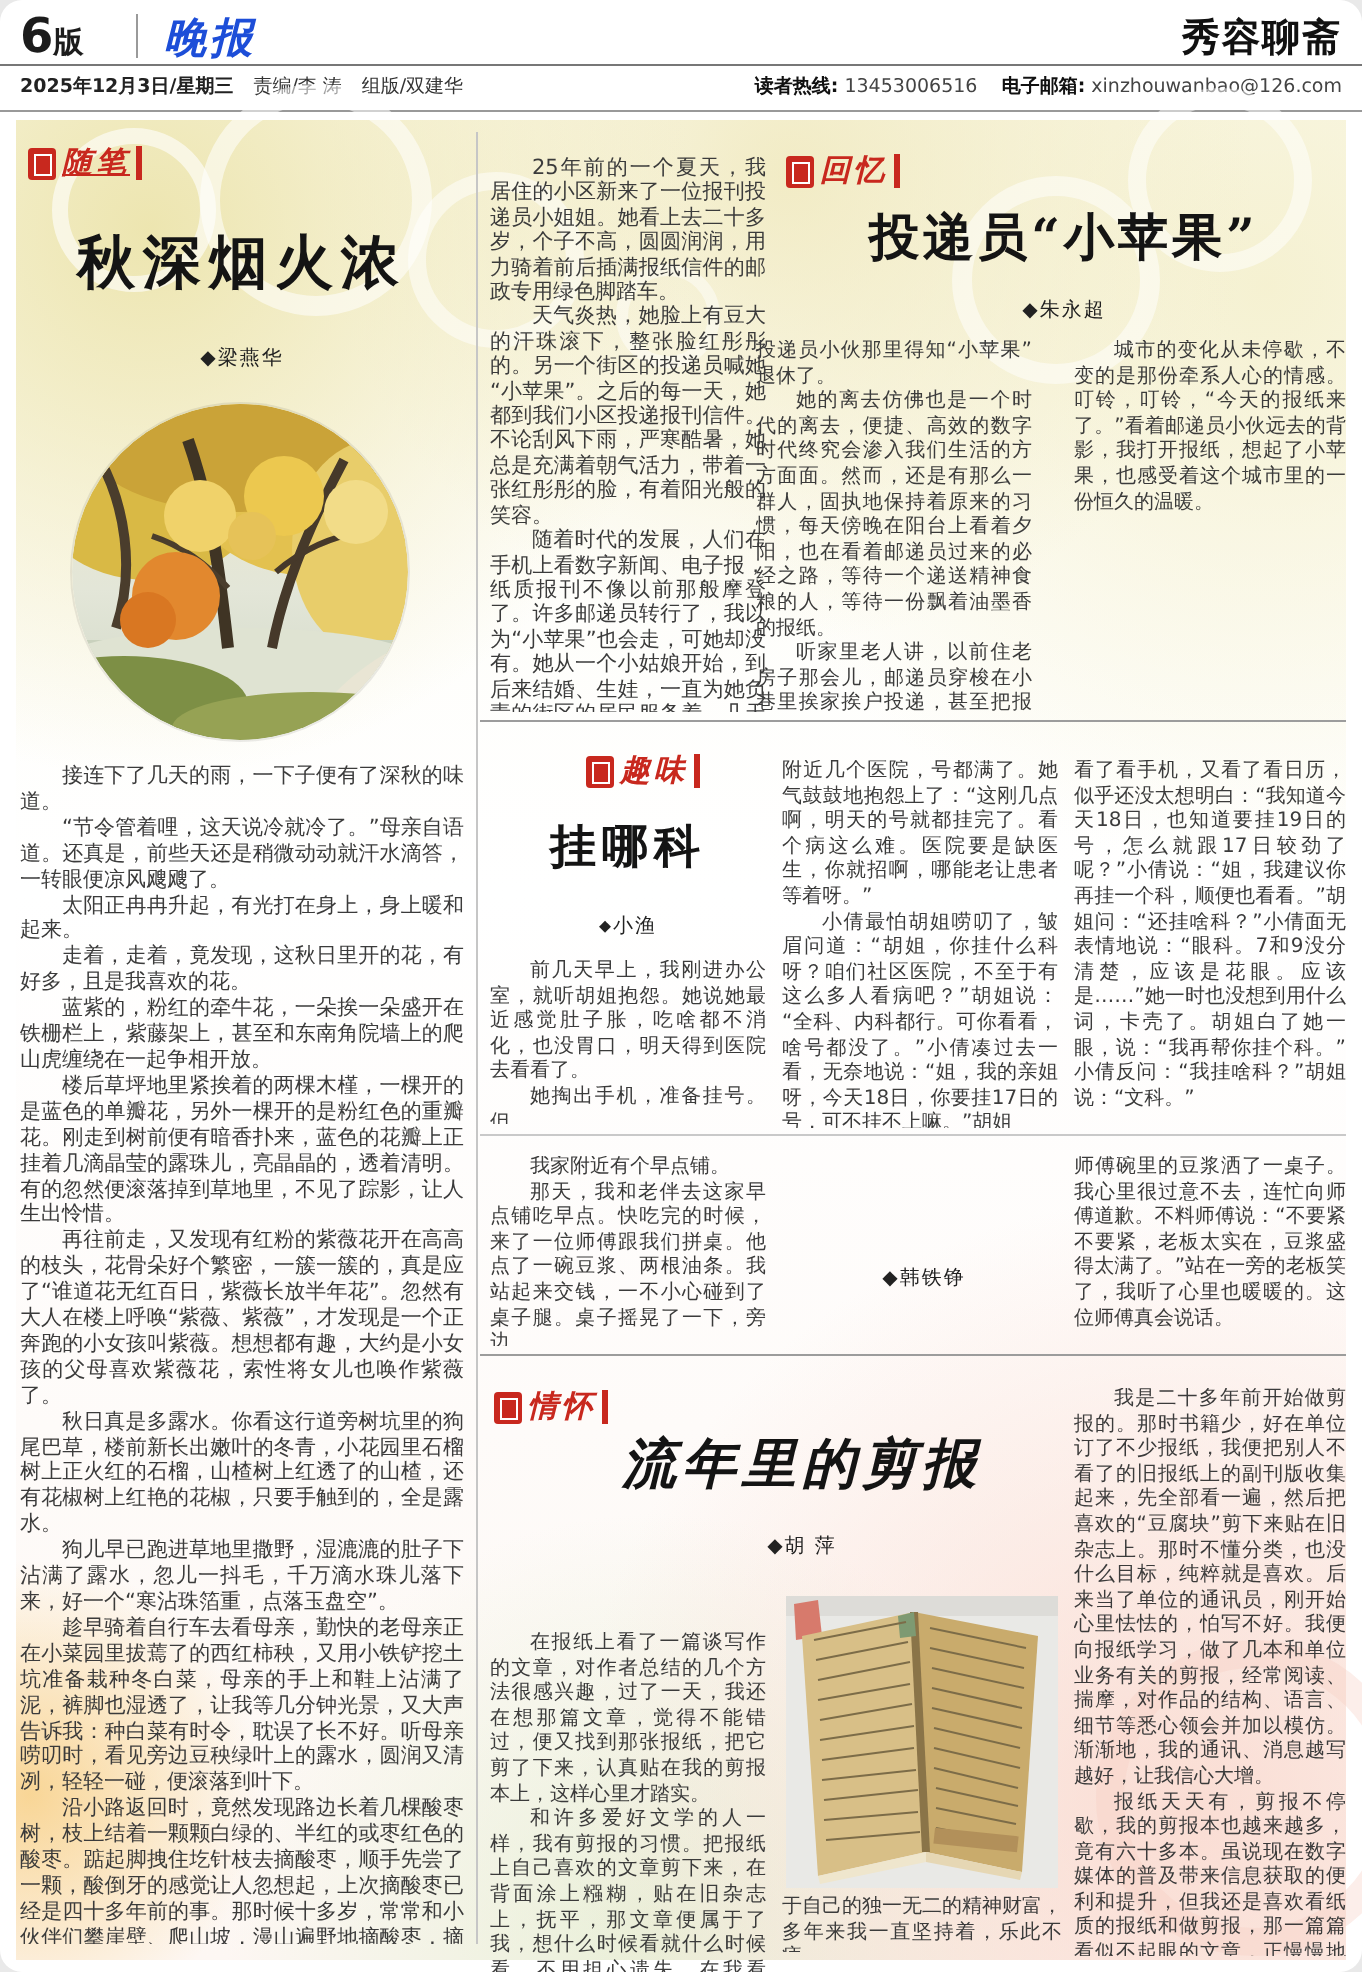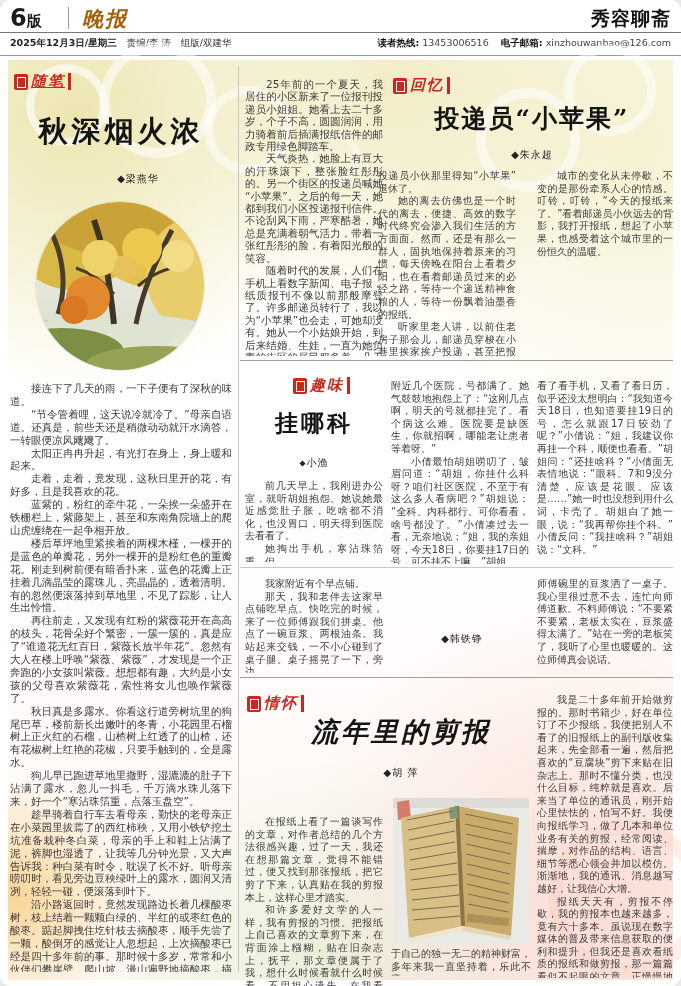--- a/index.html
+++ b/index.html
@@ -10,21 +10,21 @@
   }
   
   .masthead-row{position:absolute;left:10px;top:4px;right:10px;height:26px;}
   .page-no{position:absolute;left:0;top:0;font-weight:bold;color:#1c1c1c;}
   .page-no .num{font-size:24px;}
   .page-no .ban{font-size:15px;}
   .head-vline{position:absolute;left:58px;top:3px;width:1px;height:22px;background:#9a9a9a;}
   .masthead-logo{
     position:absolute;left:72px;top:1px;
     font-family:"DejaVu Serif", serif;font-style:italic;font-weight:bold;
-    font-size:21px;color:#a16207;letter-spacing:2px;
+    font-size:21px;color:#1d4ed8;letter-spacing:2px;
   }
   .section-name{position:absolute;right:0;top:2px;font-size:19px;font-weight:bold;color:#111;letter-spacing:1px;}
   .rule1{position:absolute;left:0;right:0;top:32px;height:1px;background:#777;}
   .rule2{position:absolute;left:0;right:0;top:55px;height:1px;background:#999;}
   .info-row{position:absolute;left:10px;right:10px;top:37px;height:14px;font-size:9.5px;color:#444;text-align:center;}
   .info-left{position:absolute;left:0;top:0;font-weight:bold;color:#222;}
   .info-left .lite{font-weight:normal;color:#333;}
   .info-right{position:absolute;right:0;top:0;}
   .info-right b{color:#111;}
   
@@ -96,21 +96,21 @@
     <div class="ring" style="left:468px;top:28px;width:84px;height:84px;border:10px solid rgba(255,255,255,.5);"></div>
     <div class="ring" style="left:556px;top:-16px;width:74px;height:74px;border:9px solid rgba(255,255,255,.5);"></div>
     <div class="ring" style="left:540px;top:760px;width:130px;height:130px;border:14px solid rgba(247,205,196,.35);"></div>
 
     <div class="badge" style="left:6px;top:12px;text-decoration:underline;">
       <span class="seal"></span>
       <span class="chars">随笔</span>
       <span class="bar"></span>
     </div>
     <div class="cn-title" style="left:0;top:52px;width:226px;font-size:29px;letter-spacing:4px;">秋深烟火浓</div>
-    <div class="author" style="left:0;top:112px;width:226px;padding-left:17px;">◆梁燕华</div>
+    <div class="author" style="left:0;top:112px;width:226px;">◆梁燕华</div>
 
     <div class="photo-circle" style="left:28px;top:142px;width:168px;height:168px;">
       <svg width="168" height="168" viewBox="0 0 168 168">
         <defs>
           <linearGradient id="sky" x1="0" y1="0" x2="0" y2="1">
             <stop offset="0" stop-color="#efe8c8"></stop>
               <stop offset=".55" stop-color="#e3e6d8"></stop>
               <stop offset="1" stop-color="#cfd6c5"></stop>
           </linearGradient>
           <clipPath id="cc">
@@ -184,21 +184,21 @@
 
     <div class="badge" style="left:239px;top:316px;padding-left:46px;">
       <span class="seal"></span>
       <span class="chars">趣味</span>
       <span class="bar"></span>
     </div>
     <div class="cn-title" style="left:237px;top:348px;width:138px;font-size:23px;letter-spacing:3px;">挂哪科</div>
     <div class="author" style="left:237px;top:396px;width:138px;font-family:Liberation Mono, monospace;">◆小渔</div>
     <div class="body" style="left:237px;top:420px;width:138px;height:82px;">
         <p>前几天早上，我刚进办公室，就听胡姐抱怨。她说她最近感觉肚子胀，吃啥都不消化，也没胃口，明天得到医院去看看了。</p>
-        <p>她掏出手机，寒沾珠箔重。但</p>
+        <p>她掏出手机，准备挂号。但</p>
       </div>
     <div class="body" style="left:383px;top:320px;width:138px;height:184px;">
         <p class="flush">附近几个医院，号都满了。她气鼓鼓地抱怨上了：“这刚几点啊，明天的号就都挂完了。看个病这么难。医院要是缺医生，你就招啊，哪能老让患者等着呀。”</p>
         <p>小倩最怕胡姐唠叨了，皱眉问道：“胡姐，你挂什么科呀？咱们社区医院，不至于有这么多人看病吧？”胡姐说：“全科、内科都行。可你看看，啥号都没了。”小倩凑过去一看，无奈地说：“姐，我的亲姐呀，今天18日，你要挂17日的号，可不挂不上嘛。”胡姐</p>
       </div>
     <div class="body" style="left:529px;top:320px;width:136px;height:184px;">
         <p class="flush">看了看手机，又看了看日历，似乎还没太想明白：“我知道今天18日，也知道要挂19日的号，怎么就跟17日较劲了呢？”小倩说：“姐，我建议你再挂一个科，顺便也看看。”胡姐问：“还挂啥科？”小倩面无表情地说：“眼科。7和9没分清楚，应该是花眼。应该是……”她一时也没想到用什么词，卡壳了。胡姐白了她一眼，说：“我再帮你挂个科。”小倩反问：“我挂啥科？”胡姐说：“文科。”</p>
       </div>
 
     <div class="hdiv lite" style="left:232px;top:507px;width:433px;"></div>

